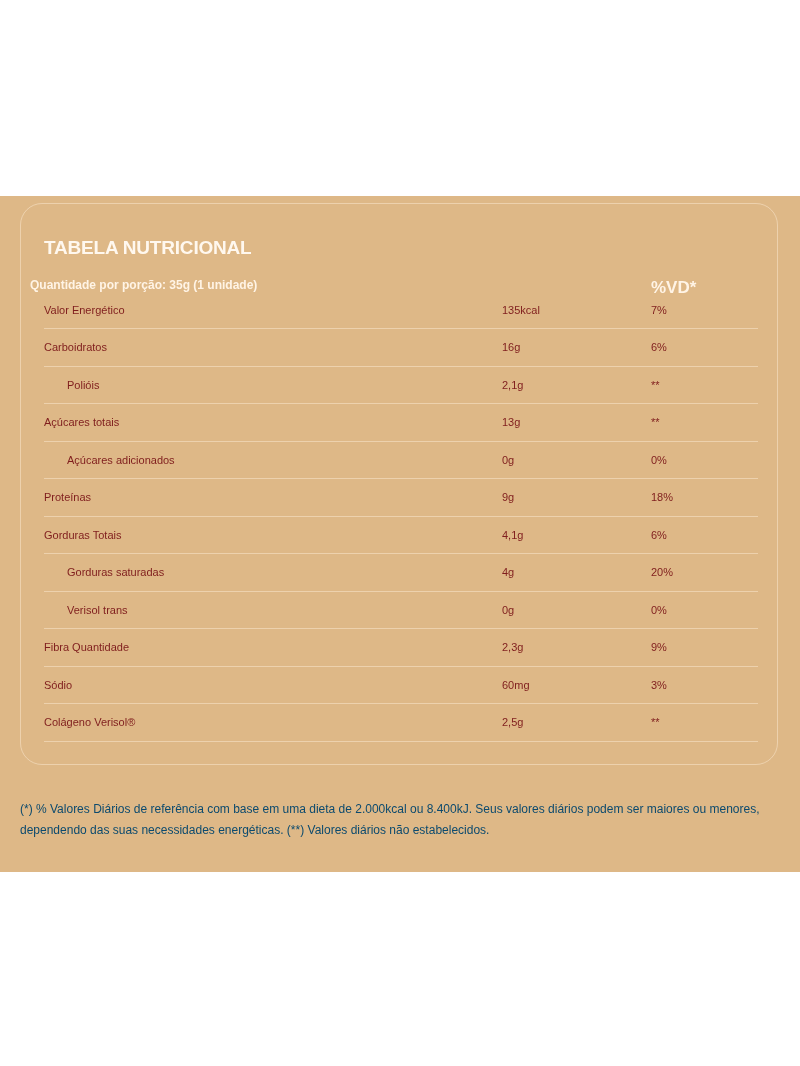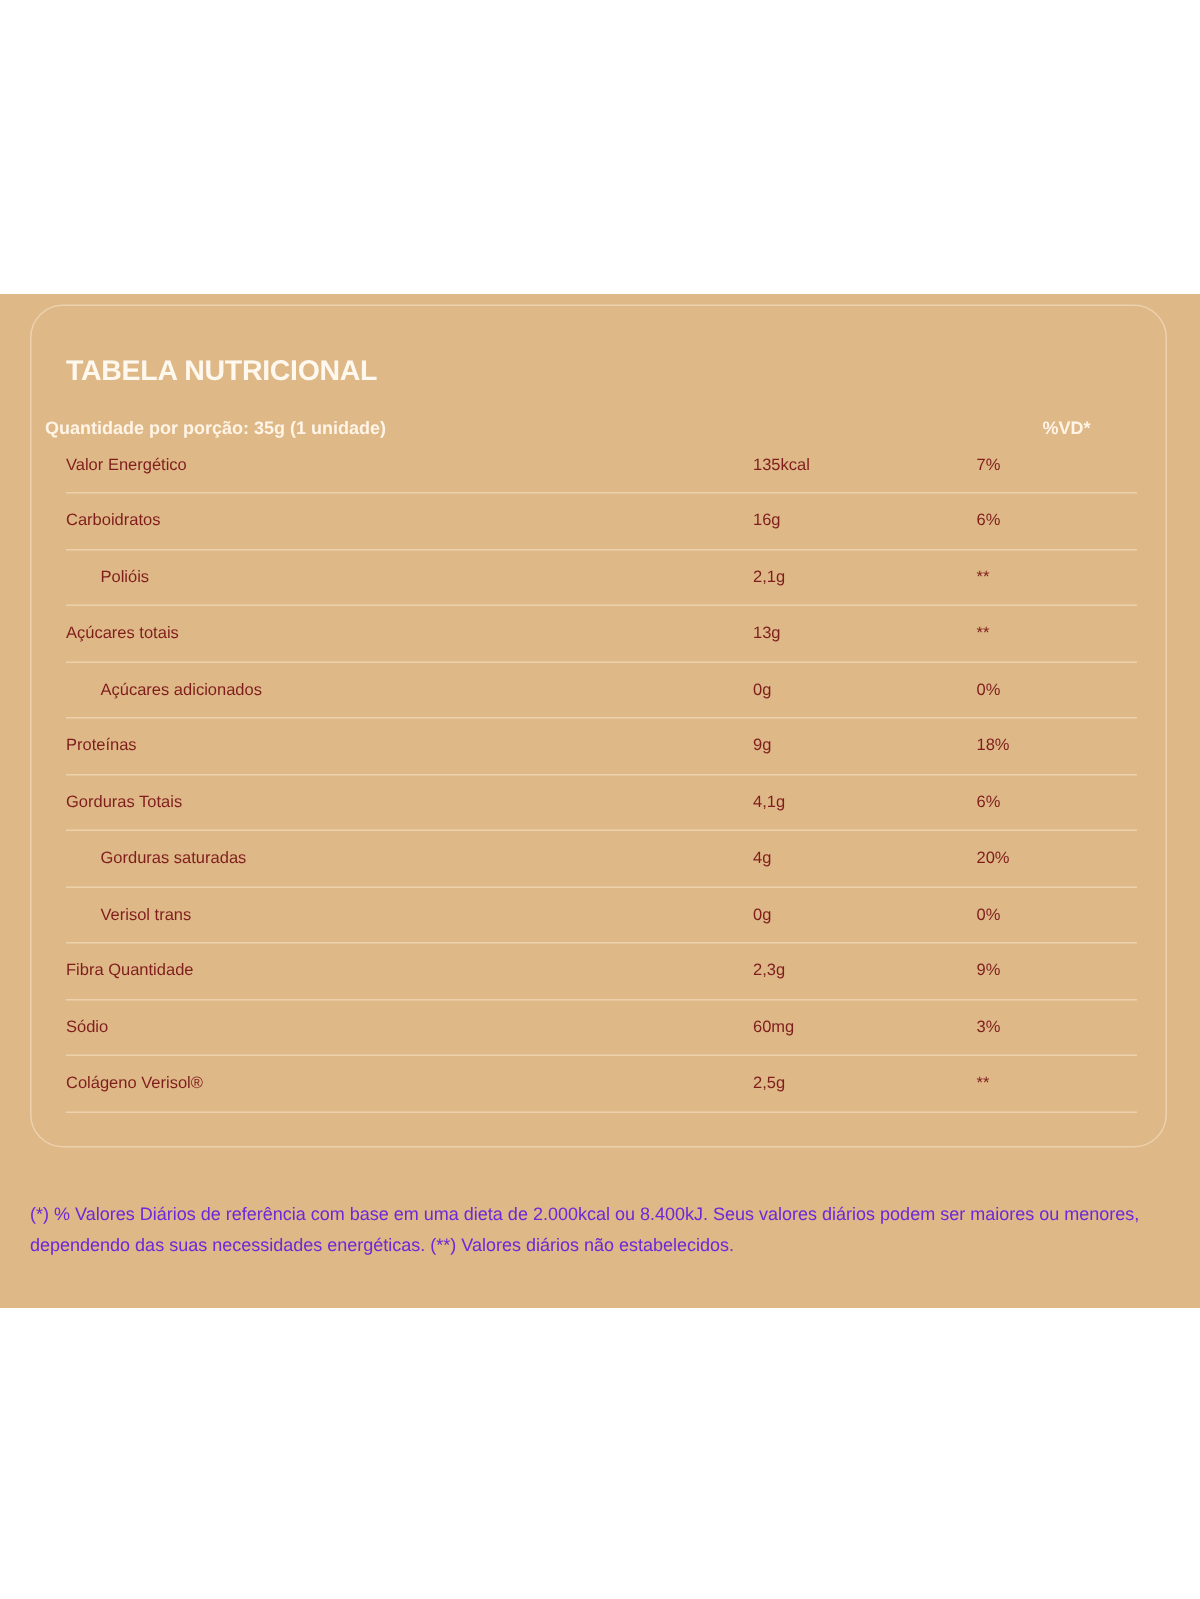--- a/index.html
+++ b/index.html
@@ -20,38 +20,38 @@
   .title {
     position: absolute; left: 23px; top: 33px;
     color: #fff8ef; font-weight: bold; font-size: 19px; letter-spacing: -0.2px;
   }
   .portion {
     position: absolute; left: 9px; top: 74px;
     color: #fff4e6; font-weight: bold; font-size: 12px;
   }
   .vd-head {
     position: absolute; left: 630px; top: 74px;
-    color: #fff4e6; font-weight: bold; font-size: 12px; margin-left: 44px;
+    color: #fff4e6; font-weight: bold; font-size: 17px;
   }
   .rows { position: absolute; left: 23px; top: 92px; width: 714px; }
   .row {
     position: relative; height: 37.5px; box-sizing: border-box;
     border-bottom: 1px solid rgba(255,240,220,0.45);
     color: #7f1d1d; font-size: 11px;
   }
   .row span { position: absolute; top: 12px; }
   .row .name { left: 0; }
   .row .name.indent { left: 23px; }
   .row .amt { left: 458px; }
   .row .vd { left: 607px; }
   .row.first { height: 33px; }
   .row.first span { top: 8px; }
   .footnote {
     position: absolute; left: 20px; top: 603px; width: 762px;
-    color: #6d28d9; font-size: 12px; line-height: 21px;
+    color: #0c4a6e; font-size: 12px; line-height: 21px;
   }
 </style>
 </head>
 <body>
 
 <div class="band">
   <div class="card">
     <div class="title">TABELA NUTRICIONAL</div>
     <div class="portion">Quantidade por porção: 35g (1 unidade)</div>
     <div class="vd-head">%VD*</div>

